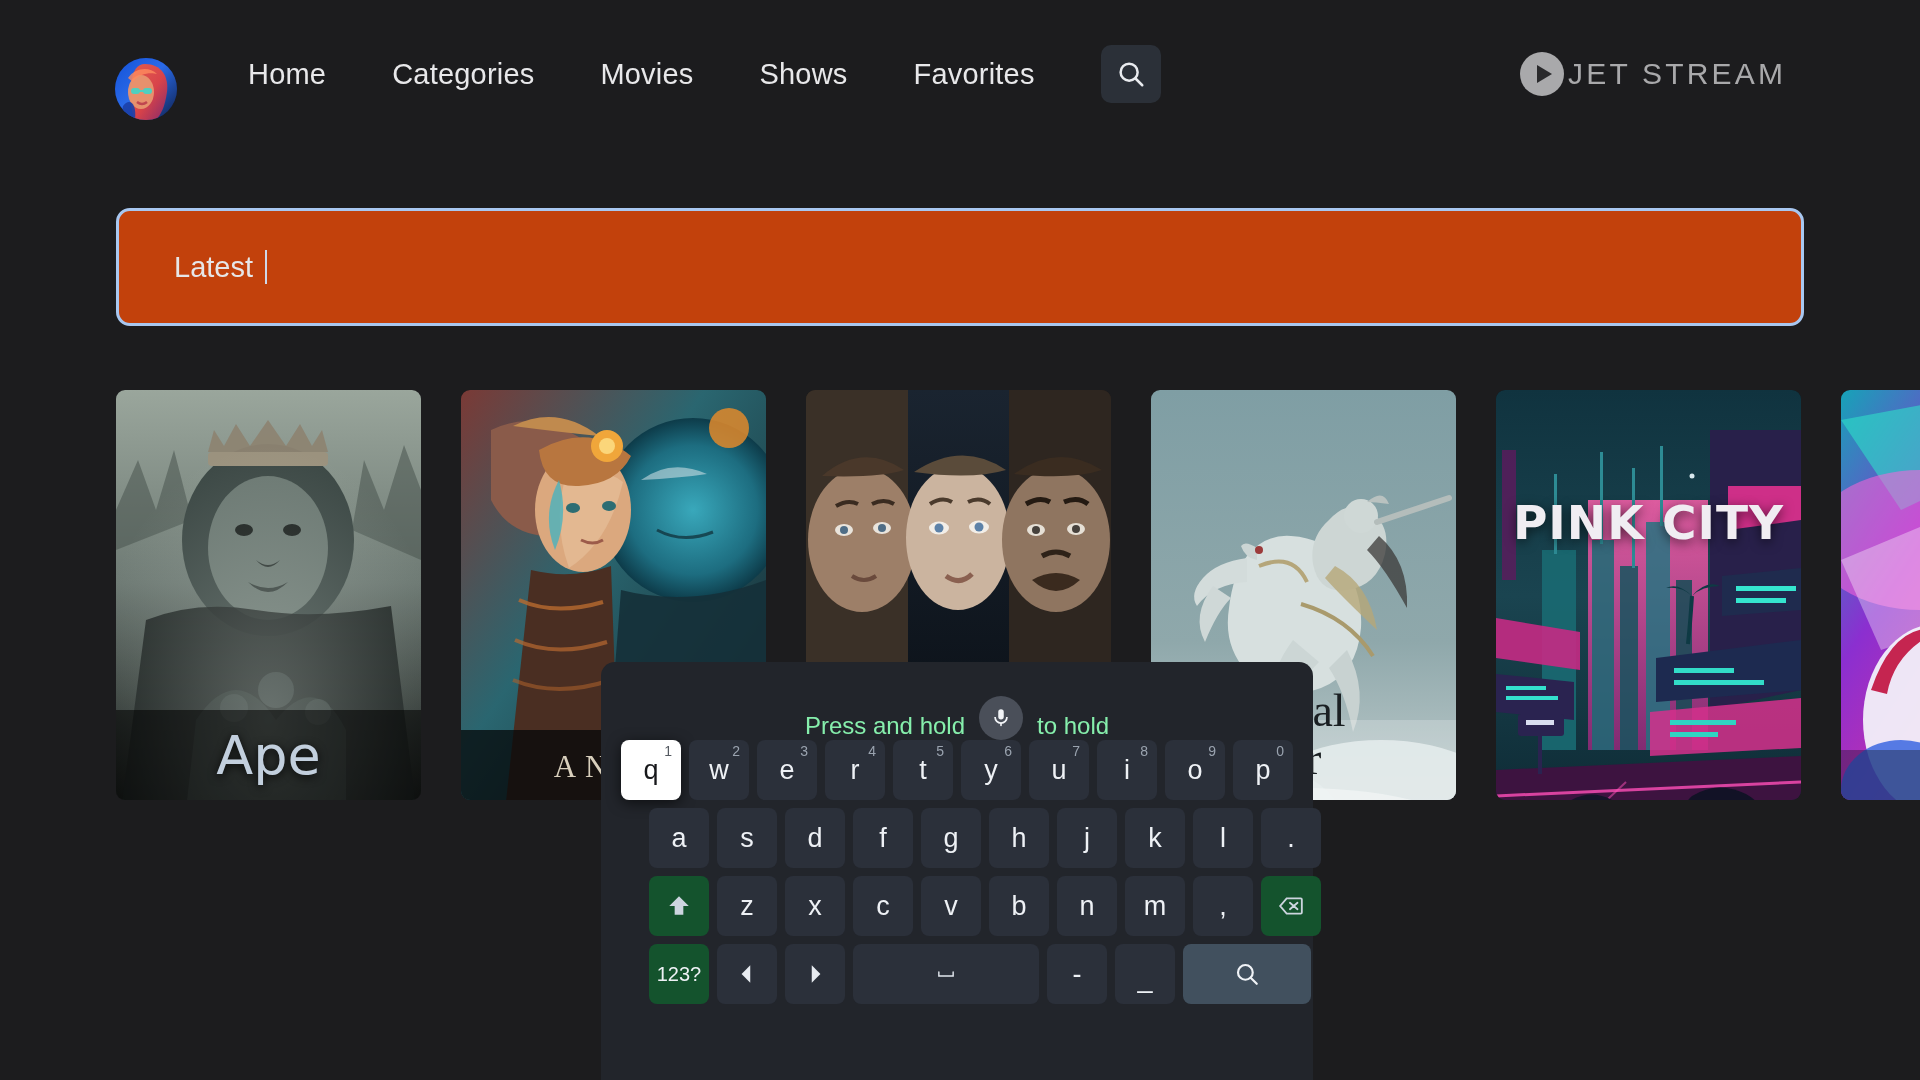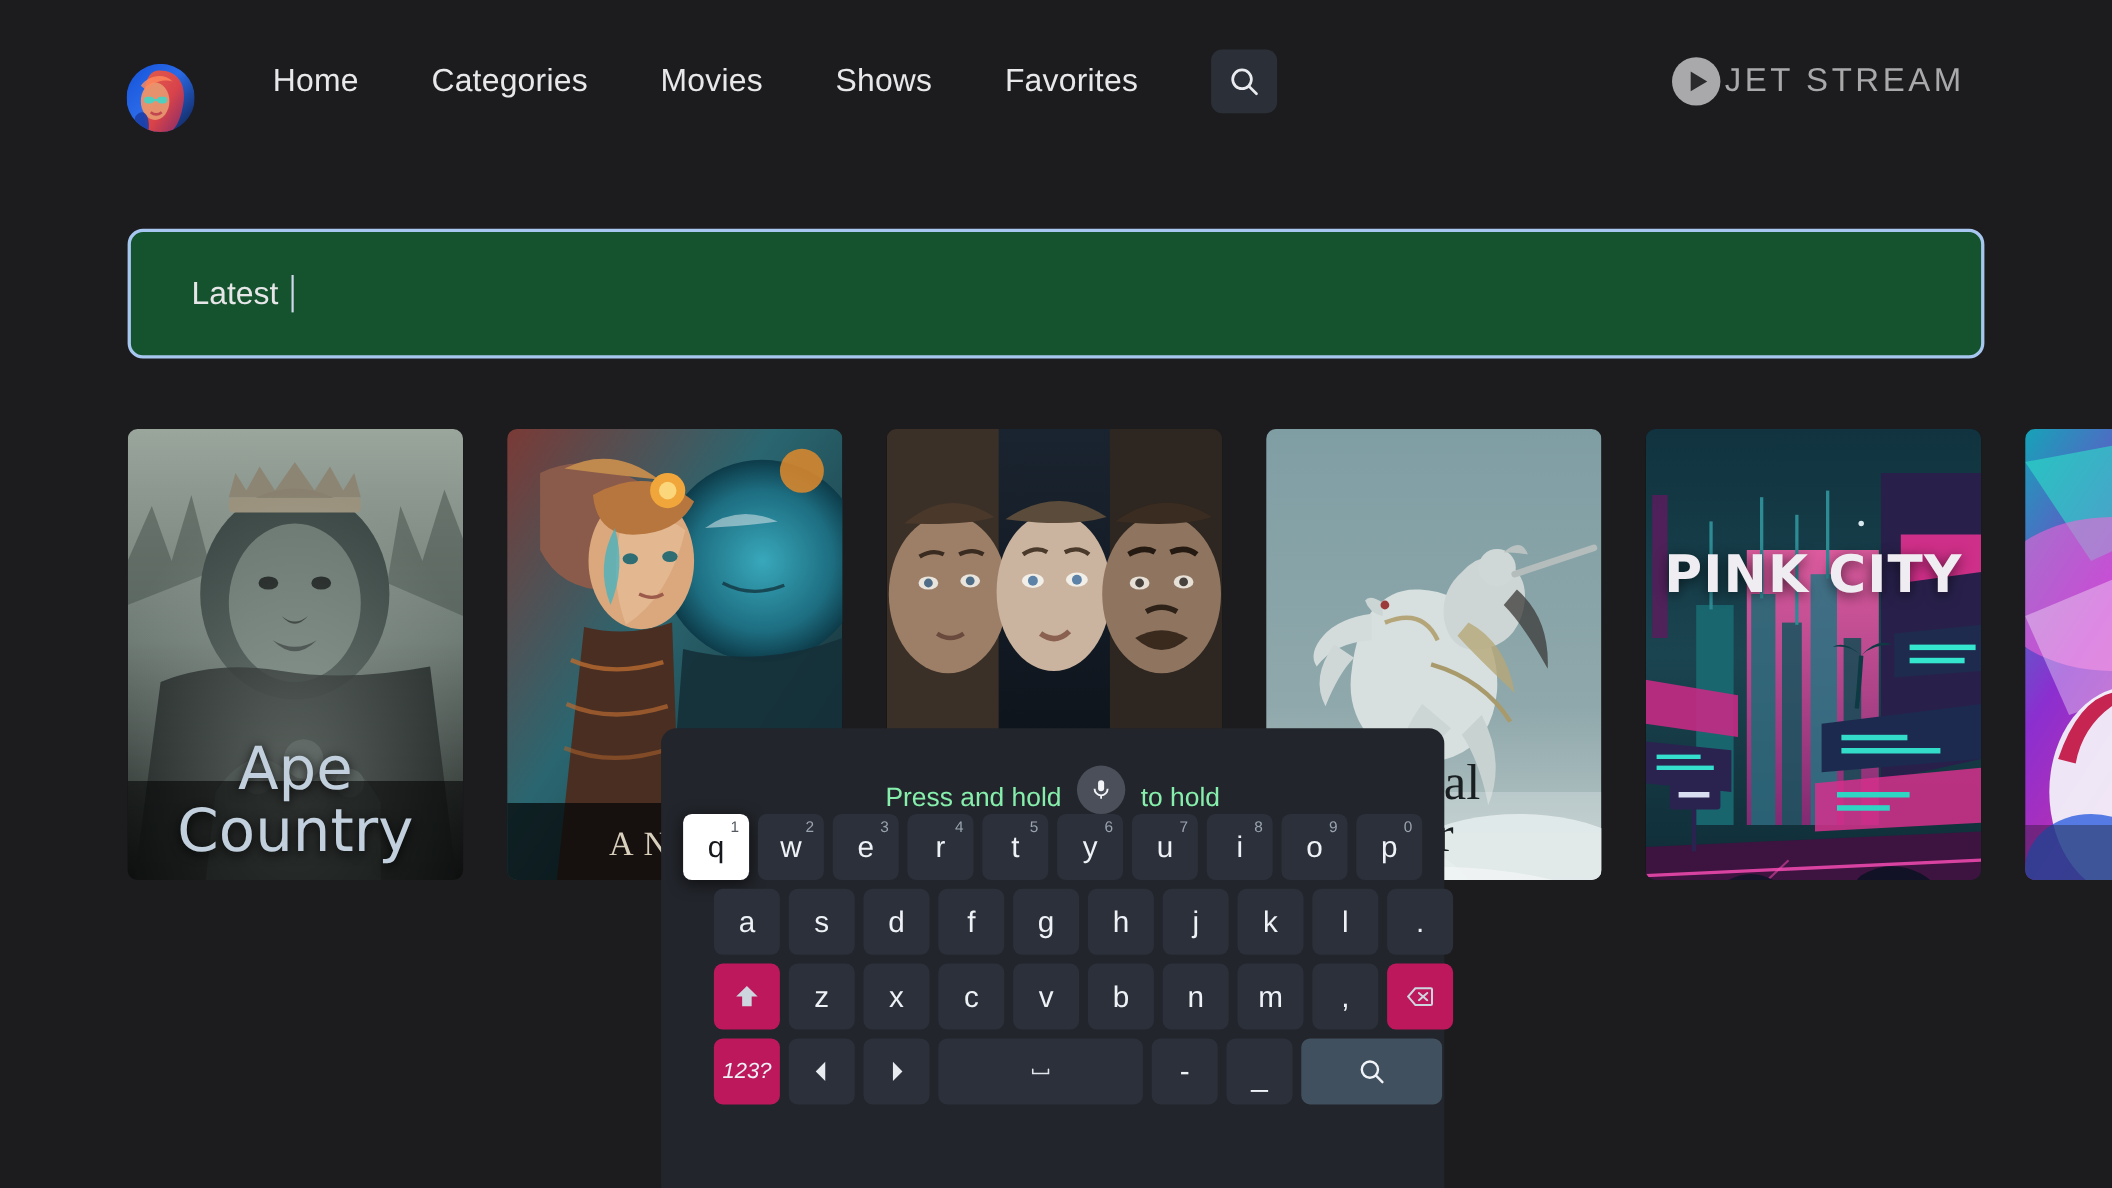--- a/index.html
+++ b/index.html
@@ -57,21 +57,21 @@
   }
   .brand-text {
     color: #a9a9ab; font-size: 30px; font-weight: 500; letter-spacing: 3.2px;
   }
 
   
   .searchbar {
     position: absolute; left: 116px; top: 208px;
     width: 1688px; height: 118px;
     border: 3px solid #a8c7f0; border-radius: 14px;
-    background: #14532d;
+    background: #c2410c;
     display: flex; align-items: center;
   }
   .searchbar .val {
     margin-left: 55px; color: #e6e6e8; font-size: 29px; white-space: nowrap;
   }
   .caret {
     display: inline-block; width: 2px; height: 34px;
     background: #cfd8ea; margin-left: 12px; vertical-align: -6px;
   }
 
@@ -129,21 +129,21 @@
     display: flex; align-items: center; justify-content: center;
     font-size: 27px; cursor: pointer; flex: none;
   }
   .key .sup {
     position: absolute; top: 4px; right: 9px;
     font-size: 14px; color: #9aa3af; line-height: 1;
   }
   .key.focused { background: #ffffff; color: #17181b;
                  box-shadow: 0 3px 14px rgba(0,0,0,.6); }
   .key.focused .sup { color: #555a61; }
-  .key.alt { background: #be185d; font-style: italic; }
+  .key.alt { background: #14532d; }
   .key.action { background: #41505e; }
   .key.space { width: 186px; }
   .key svg { width: 26px; height: 26px; }
 </style>
 </head>
 <body>
 
 <div id="app">
 
   <div class="header">
@@ -233,21 +233,20 @@
           <path d="M80 330 q40 -60 80 0 q40 -50 70 10 L230 420 L70 420Z" fill="#2e3734" opacity=".7"></path>
           <circle cx="118" cy="318" r="14" fill="#3a4441" opacity=".8"></circle>
           <circle cx="160" cy="300" r="18" fill="#3a4441" opacity=".8"></circle>
           <circle cx="202" cy="322" r="13" fill="#3a4441" opacity=".8"></circle>
           <rect width="305" height="458" fill="url(#apemist)"></rect>
           <rect y="320" width="305" height="138" fill="#000" opacity=".55"></rect>
         </svg>
       </div>
       <div class="title t-ape">
         <span>Ape</span><br>
-        <span>Country</span>
       </div>
     </div>
 
     <div class="card">
       <div class="art">
         <svg viewBox="0 0 305 458" preserveAspectRatio="none" width="305" height="458">
           <defs>
             <linearGradient id="fbg" x1="0" y1="0" x2="1" y2="1">
               <stop offset="0%" stop-color="#7a3a36"></stop>
                 <stop offset="40%" stop-color="#2a6670"></stop>

